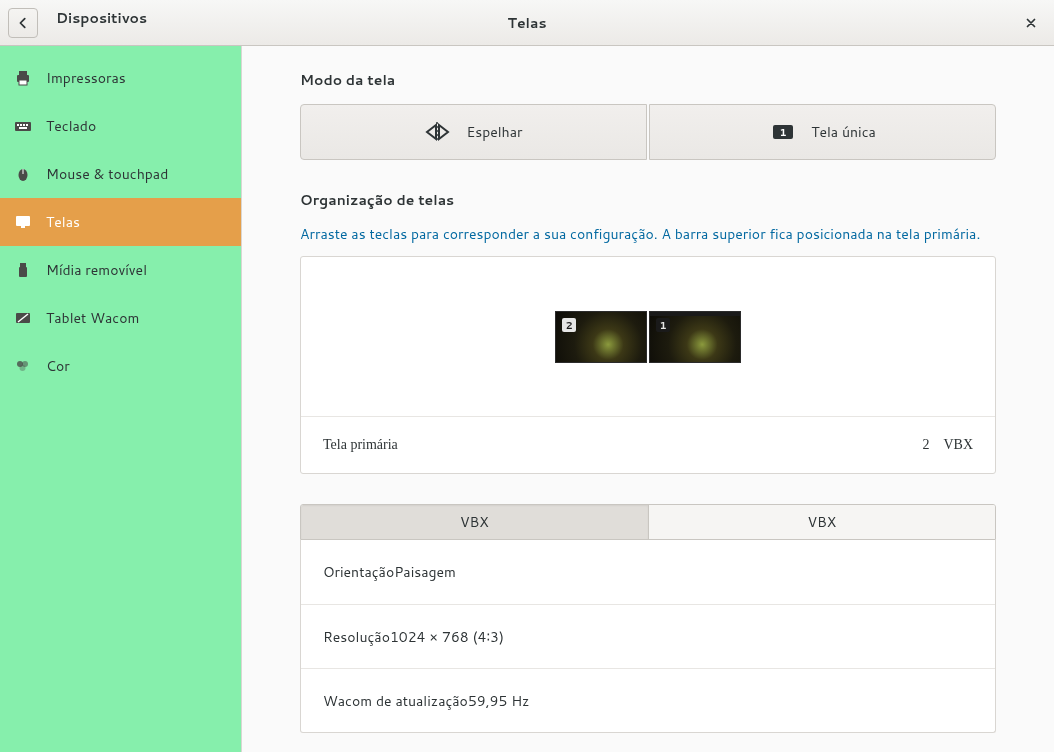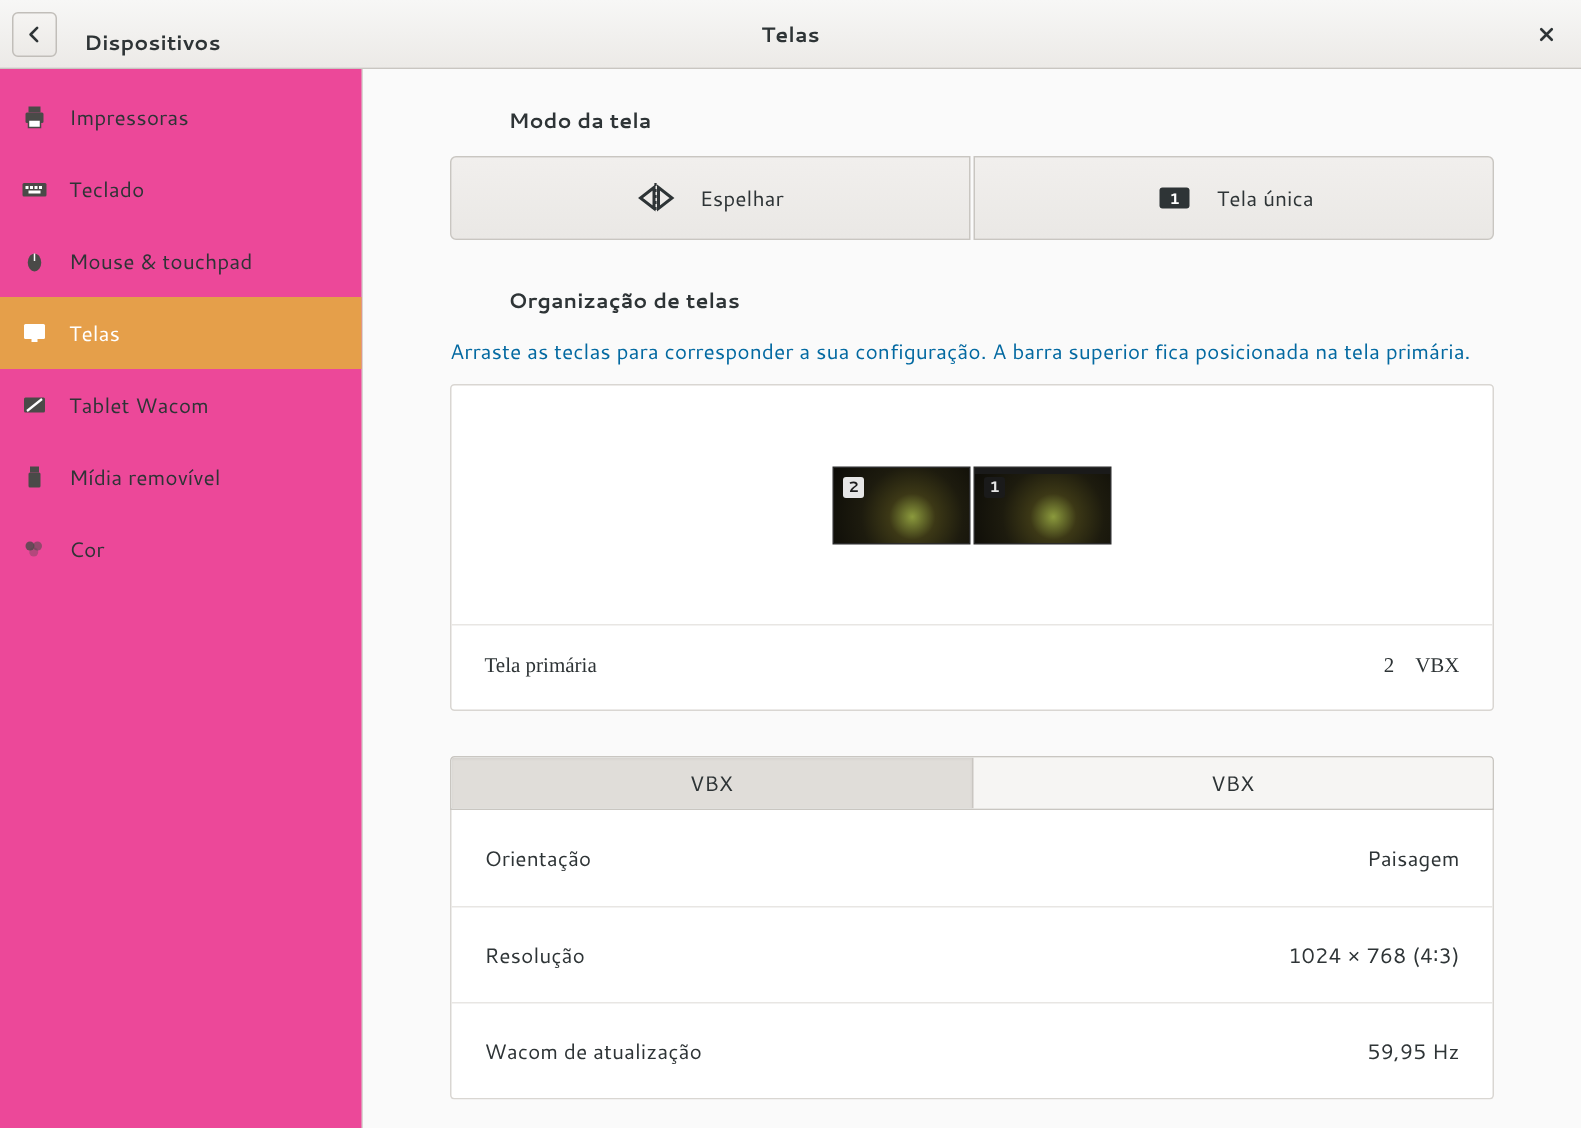--- a/index.html
+++ b/index.html
@@ -18,21 +18,21 @@
     height: 46px;
     background: linear-gradient(to bottom, #f7f7f6, #eceae7);
     border-bottom: 1px solid #c9c6c1;
     display: flex;
     align-items: center;
     position: relative;
   }
   .titlebar-left {
     width: 242px;
     display: flex;
-    align-items: flex-end;
+    align-items: flex-start;
     padding-left: 8px;
     gap: 18px;
   }
   .back-btn {
     width: 30px;
     height: 30px;
     border: 1px solid #c1beb9;
     border-radius: 4px;
     background: linear-gradient(to bottom, #f5f4f2, #eceae7);
     display: flex;
@@ -68,21 +68,21 @@
     color: #3b3b3b;
   }
   .body {
     flex: 1;
     display: flex;
     min-height: 0;
   }
   .sidebar {
     width: 242px;
     border-right: 1px solid #d9d6d2;
-    background: #ec4899;
+    background: #86efac;
     padding-top: 8px;
   }
   .sidebar-item {
     display: flex;
     align-items: center;
     gap: 14px;
     height: 48px;
     padding: 0 14px;
     cursor: pointer;
     color: #2e3436;
@@ -103,21 +103,20 @@
     flex: 1;
     background: #fafafa;
     overflow-y: auto;
     padding: 24px 58px 40px 58px;
   }
   .section-title {
     font-weight: 700;
     font-size: 14px;
     margin-bottom: 14px;
     color: #2e3436;
-    margin-left: 39px;
   }
   .mode-group {
     display: flex;
     gap: 2px;
     margin-bottom: 30px;
   }
   .mode-btn {
     flex: 1;
     height: 56px;
     border: 1px solid #c9c6c1;
@@ -233,21 +232,20 @@
   .settings-list {
     border: 1px solid #d9d6d2;
     border-top: none;
     border-radius: 0 0 3px 3px;
     background: #ffffff;
   }
   .setting-row {
     height: 64px;
     display: flex;
     align-items: center;
-    justify-content: space-between;
     padding: 0 22px;
     cursor: pointer;
   }
   .setting-row + .setting-row { border-top: 1px solid #e8e6e3; }
   .setting-value { color: #2e3436; }
 </style>
 </head>
 <body>
 
 <div class="titlebar">
@@ -313,35 +311,35 @@
             <rect x="2" y="3" width="14" height="10" rx="1" fill="#ffffff"></rect>
             <rect x="7" y="13" width="4" height="2" fill="#ffffff"></rect>
           </svg>
       </span>
       <span>Telas</span>
     </div>
 
     <div class="sidebar-item">
       <span class="sidebar-icon">
         <svg width="18" height="18" viewBox="0 0 18 18">
+            <rect x="6" y="2" width="6" height="4" fill="#4a4a48"></rect>
+            <rect x="5" y="6" width="8" height="10" rx="1" fill="#4a4a48"></rect>
+          </svg>
+      </span>
+      <span>Mídia removível</span>
+    </div>
+
+    <div class="sidebar-item">
+      <span class="sidebar-icon">
+        <svg width="18" height="18" viewBox="0 0 18 18">
             <rect x="2" y="4" width="14" height="10" rx="1" fill="#4a4a48"></rect>
             <line x1="4" y1="13" x2="14" y2="5" stroke="#fff" stroke-width="1.5"></line>
           </svg>
       </span>
       <span>Tablet Wacom</span>
-    </div>
-
-    <div class="sidebar-item">
-      <span class="sidebar-icon">
-        <svg width="18" height="18" viewBox="0 0 18 18">
-            <rect x="6" y="2" width="6" height="4" fill="#4a4a48"></rect>
-            <rect x="5" y="6" width="8" height="10" rx="1" fill="#4a4a48"></rect>
-          </svg>
-      </span>
-      <span>Mídia removível</span>
     </div>
 
     <div class="sidebar-item">
       <span class="sidebar-icon">
         <svg width="18" height="18" viewBox="0 0 18 18">
             <circle cx="6" cy="7" r="3" fill="#4a4a48" opacity="0.8"></circle>
             <circle cx="11" cy="7" r="3" fill="#4a4a48" opacity="0.55"></circle>
             <circle cx="8.5" cy="11" r="3" fill="#4a4a48" opacity="0.35"></circle>
           </svg>
       </span>

